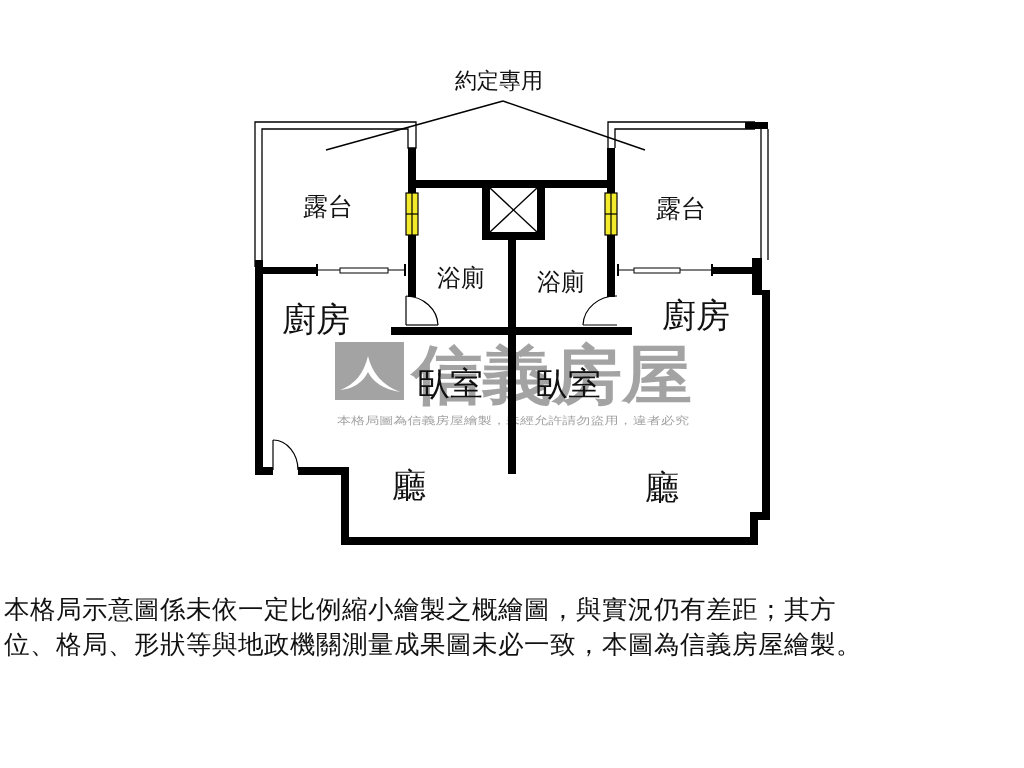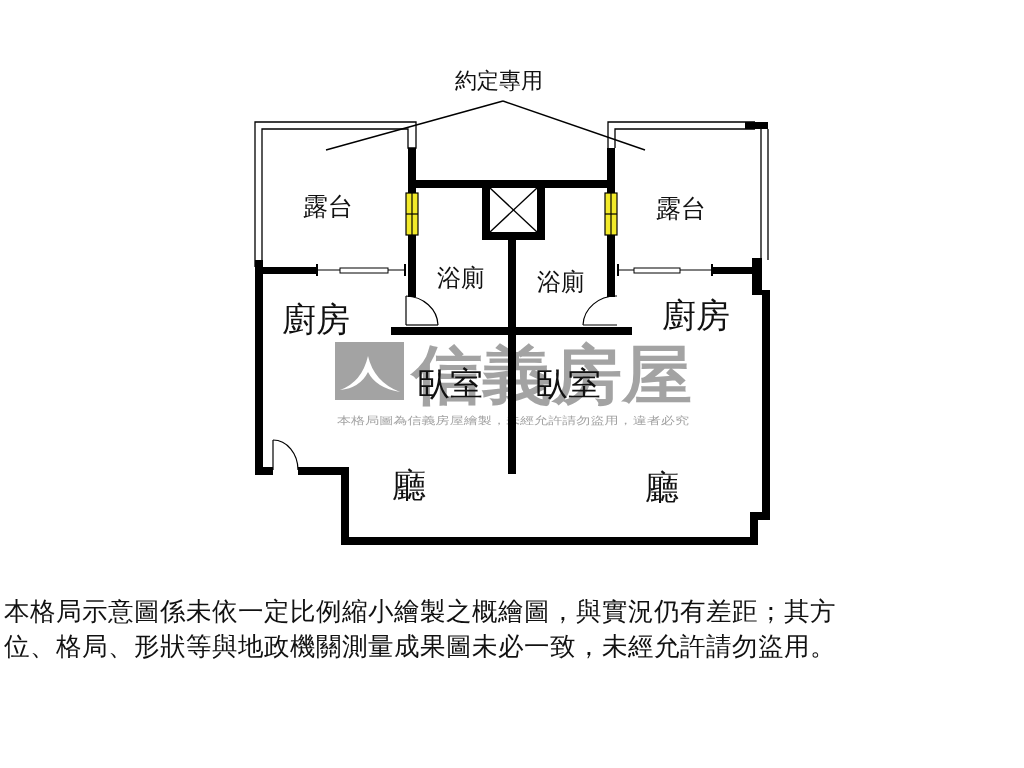--- a/index.html
+++ b/index.html
@@ -1,21 +1,21 @@
 <!DOCTYPE html>
 <html><head>
 <meta charset="utf-8">
 <style>
   html, body { margin:0; padding:0; background:#ffffff; }
   body { width:1024px; height:768px; position:relative; overflow:hidden; font-family:"DejaVu Sans", sans-serif; }
   #plan { position:absolute; left:0; top:0; width:1024px; height:560px; }
   .room-label { font-family:"DejaVu Serif", serif; fill:#111; }
   .wm-text { font-family:"DejaVu Sans", sans-serif; fill:#a3a3a3; }
   .disclaimer { position:absolute; left:4px; top:594px; width:1020px; font-family:"DejaVu Serif", serif; font-size:25.5px; line-height:35px; color:#111; letter-spacing:0.5px; }
-  .disclaimer div { white-space:nowrap; }
+  .disclaimer div { white-space:nowrap;font-family:Liberation Mono, monospace; }
 </style>
 </head>
 <body>
 
 <svg id="plan" viewBox="0 0 1024 560" xmlns="http://www.w3.org/2000/svg">
 
   <g>
     <rect x="335" y="342" width="69" height="58" fill="#a3a3a3"></rect>
     <path d="M340 390 Q362 382 368 356 Q374 382 400 392 Q376 388 368 372 Q360 388 340 390 Z" fill="#ffffff"></path>
     <text class="wm-text" x="412" y="397" font-size="64" font-weight="bold" textLength="280" lengthAdjust="spacingAndGlyphs">信義房屋</text>
@@ -123,14 +123,14 @@
   <text class="room-label" x="282" y="331" font-size="34">廚房</text>
   <text class="room-label" x="662" y="327" font-size="34">廚房</text>
   <text class="room-label" x="417" y="395" font-size="33">臥室</text>
   <text class="room-label" x="535" y="395" font-size="33">臥室</text>
   <text class="room-label" x="392" y="497" font-size="34">廳</text>
   <text class="room-label" x="645" y="499" font-size="34">廳</text>
 </svg>
 
 <div class="disclaimer">
   <div>本格局示意圖係未依一定比例縮小繪製之概繪圖，與實況仍有差距；其方</div>
-  <div>位、格局、形狀等與地政機關測量成果圖未必一致，未經允許請勿盜用。</div>
+  <div>位、格局、形狀等與地政機關測量成果圖未必一致，本圖為信義房屋繪製。</div>
 </div>
 
 </body></html>

